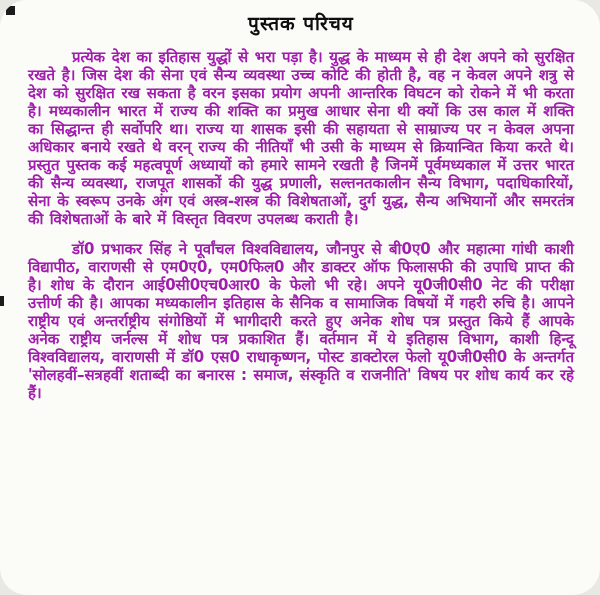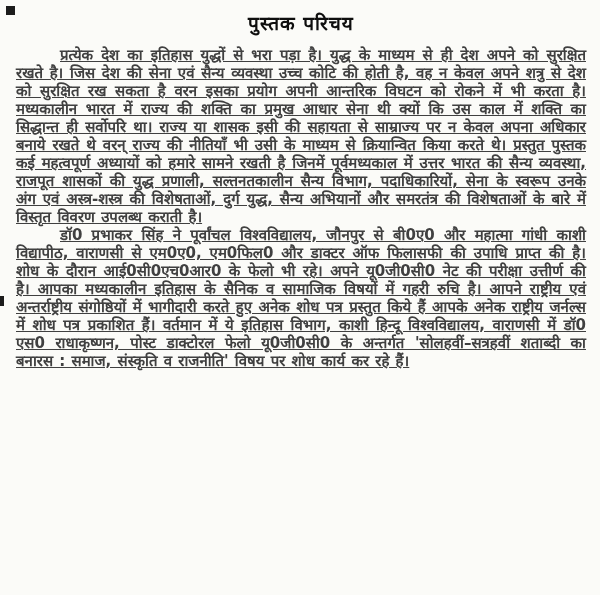--- a/index.html
+++ b/index.html
@@ -11,20 +11,21 @@
     position: relative;
     width: 600px;
     height: 595px;
     margin: 0 auto;
     background: #fbfbf8;
     color: #161616;
     font-family: "DejaVu Sans", "Liberation Sans", sans-serif;
     box-sizing: border-box;
     padding: 8px 14px 1px 16px;
     overflow: hidden;
+    border-radius: 27px;
   }
   .scan-artifact {
     position: absolute;
     background: #1c1c1c;
   }
   .artifact-top-left { left: 6px; top: 6px; width: 9px; height: 9px; }
   .artifact-left-edge { left: 0px; top: 296px; width: 4px; height: 10px; }
   h1.section-heading {
     text-align: center;
     font-size: 19px;
@@ -32,24 +33,23 @@
     margin: 2px 0 10px 0;
     letter-spacing: 1px;
     color: #0e0e0e;
   }
   h1.heading-2 { margin: 8px 0 8px 0; }
   p.body-para {
     font-size: 15px;
     line-height: 18px;
     font-weight: bold;
     text-align: justify;
-    margin: 0;
-    color: #404040;
+    margin: 12px;
+    color: #a21caf;
     word-spacing: 1px;
-    text-decoration: underline;
   }
   p.body-para .first-line-indent { display: inline-block; width: 44px; }
   .author-name { font-weight: bold; }
 </style>
 </head>
 <body>
 
 <div class="page">
 
   <div class="scan-artifact artifact-top-left"></div>

